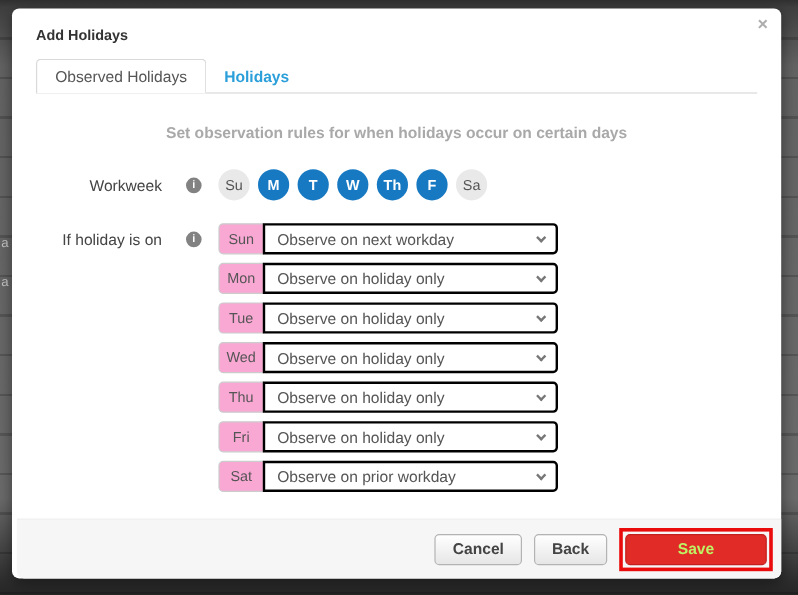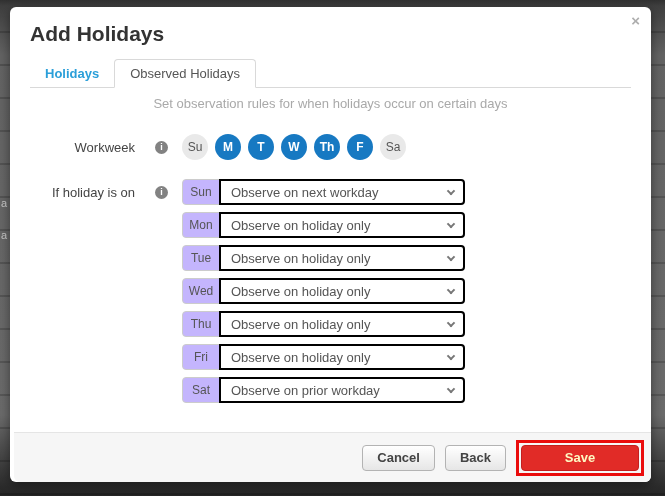--- a/index.html
+++ b/index.html
@@ -12,85 +12,85 @@
   .backdrop-lines { position:absolute; inset:0;
     background:repeating-linear-gradient(to bottom, transparent 0 31px, rgba(0,0,0,.18) 31px 33px); }
   .bg-frag { position:absolute; left:1px; color:#c9c9c9; font-size:11px; }
   .bg-frag.f0 { top:197px; } .bg-frag.f1 { top:229px; }
 
   
   .modal { position:absolute; left:10px; top:7px; width:641px; height:475px;
     background:#fff; border-radius:6px; box-shadow:0 3px 12px rgba(0,0,0,.45); }
   .close { position:absolute; top:7px; right:11px; color:#aeaeae; font-size:15px;
     font-weight:bold; line-height:14px; cursor:pointer; }
-  .title { margin:15px 0 0 20px; font-size:21px; font-weight:bold; color:#333; }
+  .title { margin:15px 0 0 20px; font-size:12px; font-weight:bold; color:#333; }
 
   .tabbar { display:flex; margin:13px 20px 0 20px; border-bottom:1px solid #d9d9d9; align-items:flex-end; }
   .tab { padding:6px 15px; font-size:13px; cursor:pointer; }
   .tab-link { color:#2b9fd9; font-weight:bold; }
   .tab-active { background:#fff; border:1px solid #d9d9d9; border-bottom:1px solid #fff;
     margin-bottom:-1px; border-radius:4px 4px 0 0; color:#555; }
 
-  .subtitle { text-align:center; color:#a9a9a9; font-size:13px; margin-top:8px; }
+  .subtitle { text-align:center; color:#a9a9a9; font-size:13px; margin-top:25px;font-weight:bold; }
 
   .form { padding-left:20px; margin-top:23px; }
   .frow { display:flex; align-items:center; margin-bottom:7px; }
   .frow.workweek { margin-bottom:19px; }
   .label-col { width:138px; flex:none; margin-right:14px; display:flex;
     justify-content:flex-end; align-items:center; gap:20px; font-size:13px; color:#444; }
   .info { width:13px; height:13px; flex:none; border-radius:50%; background:#828282;
     color:#fff; font-size:9px; font-weight:bold; font-style:normal;
     display:inline-flex; align-items:center; justify-content:center; cursor:pointer; }
 
   .days { display:flex; }
   .day { width:26px; height:26px; border-radius:50%; background:#e9e9e9; color:#555;
     font-size:12px; display:flex; align-items:center; justify-content:center;
     margin-right:7px; cursor:pointer; }
   .day.selected { background:#1779c2; color:#fff; font-weight:bold; }
 
   .igroup { display:flex; }
-  .addon { width:38px; height:26px; background:#c4b5fd; border:1px solid #ccc;
+  .addon { width:38px; height:26px; background:#f9a8d4; border:1px solid #ccc;
     border-radius:4px 0 0 4px; display:flex; align-items:center; justify-content:center;
     font-size:12px; color:#555; }
   .selwrap { position:relative; margin-left:-1px; }
   select { -webkit-appearance:none; appearance:none; width:246px; height:26px;
     border:2px solid #000000; border-radius:0 4px 4px 0; background:#fff; color:#555;
     font-size:13px; padding:0 24px 0 10px; font-family:inherit; cursor:pointer; }
   .chev { position:absolute; right:11px; top:50%; width:6px; height:6px;
     border-right:2px solid #777; border-bottom:2px solid #777;
     transform:translateY(-65%) rotate(45deg); pointer-events:none; }
 
   .footer { position:absolute; left:4px; right:0; bottom:0; height:50px;
     background:#f6f6f6; border-top:1px solid #e5e5e5; border-radius:0 0 6px 6px;
     display:flex; align-items:center; justify-content:flex-end; padding-right:7px; }
   .btn { height:26px; padding:0 14px; font-size:13px; font-weight:bold; color:#444;
     background:linear-gradient(#ffffff,#e6e6e6); border:1px solid #b3b3b3;
     border-radius:4px; margin-left:10px; cursor:pointer; font-family:inherit; }
   .save-annot { border:3px solid #ea0c0c; padding:2px; margin-left:10px; line-height:0; }
-  .btn-save { width:118px; height:26px; background:#e12b27; color:#fef9c3; font-weight:bold;
+  .btn-save { width:118px; height:26px; background:#e12b27; color:#bef264; font-weight:bold;
     font-size:13px; border:1px solid #c41f1f; border-radius:4px; cursor:pointer;
     font-family:inherit; }
 </style>
 </head>
 <body>
 
 <div class="backdrop">
   <div class="backdrop-lines"></div>
   <span class="bg-frag f0">a</span>
   <span class="bg-frag f1">a</span>
 </div>
 
 <div class="modal">
   <span class="close">×</span>
 
   <div class="title">Add Holidays</div>
 
   <div class="tabbar">
+    <span class="tab tab-active">Observed Holidays</span>
     <span class="tab tab-link">Holidays</span>
-    <span class="tab tab-active">Observed Holidays</span>
   </div>
 
   <div class="subtitle">Set observation rules for when holidays occur on certain days</div>
 
   <div class="form">
 
     <div class="frow workweek">
       <div class="label-col">
         <span>Workweek</span>
         <i class="info">i</i>

